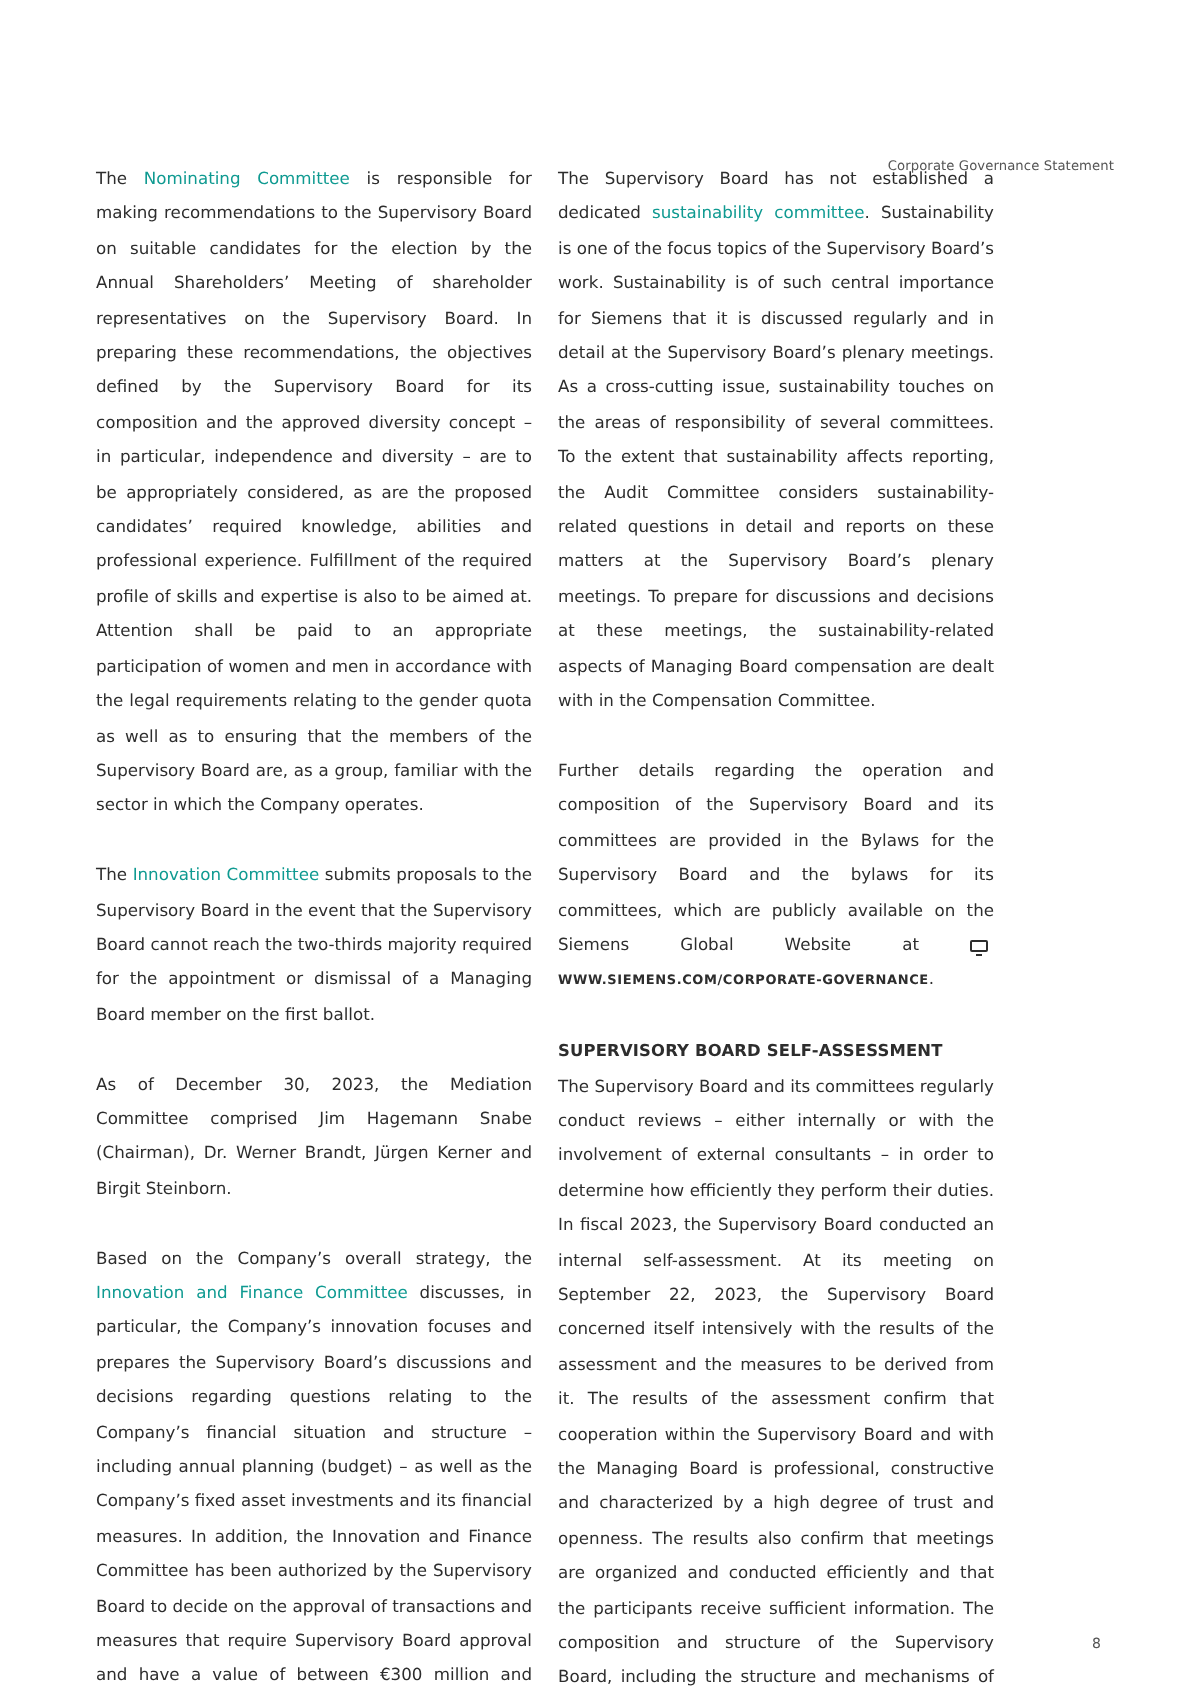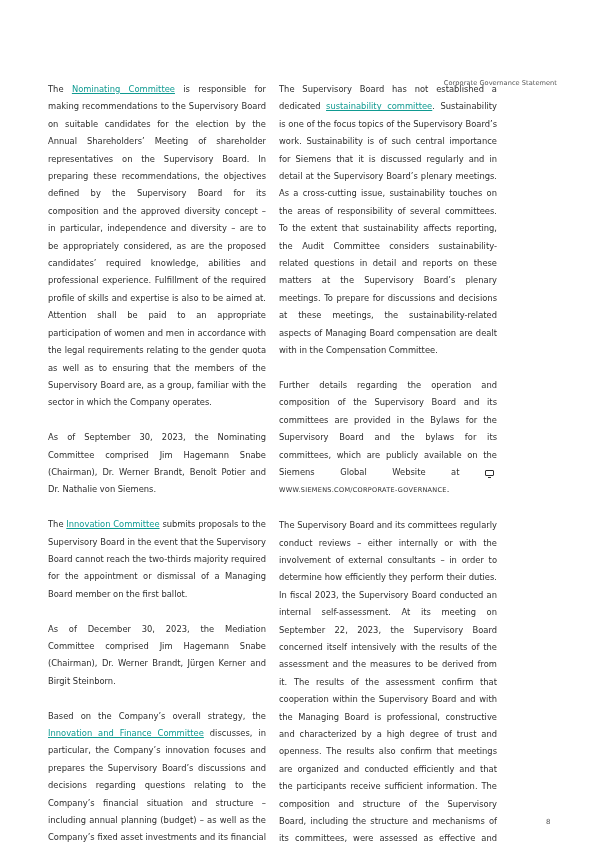--- a/index.html
+++ b/index.html
@@ -3,40 +3,40 @@
   <meta charset="utf-8">
   <style>
     html, body { margin: 0; padding: 0; background: #ffffff; }
     body { width: 600px; height: 848px; position: relative; overflow: hidden;
       font-family: "DejaVu Sans", sans-serif; color: #2d2d2d; }
     .header { position: absolute; top: 37px; right: 43px; font-size: 6.6px; color: #555; letter-spacing: 0.05px; margin-top: 42px; }
     .col { position: absolute; top: 81px; width: 218px; font-size: 8.35px; line-height: 17.4px; }
     .col-left { left: 48px; }
     .col-right { left: 279px; }
     .col p { margin: 0 0 17.4px 0; text-align: justify; hyphens: auto; }
-    .link { color: #0f9a91; text-decoration: underline; }
+    .link { color: #0f9a91; }
     .heading { font-weight: bold; font-size: 8.2px; margin: 0; letter-spacing: 0.1px; }
-    .url { font-weight: normal; font-size: 6.5px; letter-spacing: 0.3px; text-transform: uppercase; color: #2d2d2d; }
+    .url { font-weight: bold; font-size: 6.5px; letter-spacing: 0.3px; text-transform: uppercase; color: #2d2d2d; }
     .screen-icon { display: inline-block; width: 9px; height: 6px; border: 1.2px solid #2d2d2d; border-radius: 1px; vertical-align: -1px; margin-right: 3px; position: relative; box-sizing: border-box; }
     .screen-icon::after { content: ""; position: absolute; left: 2px; right: 2px; bottom: -3px; height: 1.2px; background: #2d2d2d; }
     .pagenum { position: absolute; top: 818px; left: 546px; font-size: 7px; color: #555; }
   </style>
 </head>
 <body>
 
 <div class="header">Corporate Governance Statement</div>
 
 <div class="col col-left">
   <p><span>The </span><span class="link">Nominating Committee</span><span> is responsible for making recommendations to the Supervisory Board on suitable candidates for the election by the Annual Shareholders’ Meeting of shareholder representatives on the Supervisory Board. In preparing these recommendations, the objectives defined by the Supervisory Board for its composition and the approved diversity concept – in particular, independence and diversity – are to be appropriately considered, as are the proposed candidates’ required knowledge, abilities and professional experience. Fulfillment of the required profile of skills and expertise is also to be aimed at. Attention shall be paid to an appropriate participation of women and men in accordance with the legal requirements relating to the gender quota as well as to ensuring that the members of the Supervisory Board are, as a group, familiar with the sector in which the Company operates.</span></p>
-  <p>As of September 30, 2023, the Nominating Committee comprised Jim Hagemann Snabe (Chairman), Dr. Werner Brandt, Benoît Potier and Dr. Nathalie von Siemens.</p>
   <p><span>The </span><span class="link">Innovation Committee</span><span> submits proposals to the Supervisory Board in the event that the Supervisory Board cannot reach the two-thirds majority required for the appointment or dismissal of a Managing Board member on the first ballot.</span></p>
   <p>As of December 30, 2023, the Mediation Committee comprised Jim Hagemann Snabe (Chairman), Dr. Werner Brandt, Jürgen Kerner and Birgit Steinborn.</p>
   <p><span>Based on the Company’s overall strategy, the </span><span class="link">Innovation and Finance Committee</span><span> discusses, in particular, the Company’s innovation focuses and prepares the Supervisory Board’s discussions and decisions regarding questions relating to the Company’s financial situation and structure – including annual planning (budget) – as well as the Company’s fixed asset investments and its financial measures. In addition, the Innovation and Finance Committee has been authorized by the Supervisory Board to decide on the approval of transactions and measures that require Supervisory Board approval and have a value of between €300 million and €600 million.</span></p>
 
 </div>
 
 <div class="col col-right">
   <p><span>The Supervisory Board has not established a dedicated </span><span class="link">sustainability committee</span><span>. Sustainability is one of the focus topics of the Supervisory Board’s work. Sustainability is of such central importance for Siemens that it is discussed regularly and in detail at the Supervisory Board’s plenary meetings. As a cross-cutting issue, sustainability touches on the areas of responsibility of several committees. To the extent that sustainability affects reporting, the Audit Committee considers sustainability-related questions in detail and reports on these matters at the Supervisory Board’s plenary meetings. To prepare for discussions and decisions at these meetings, the sustainability-related aspects of Managing Board compensation are dealt with in the Compensation Committee.</span></p>
   <p><span>Further details regarding the operation and composition of the Supervisory Board and its committees are provided in the Bylaws for the Supervisory Board and the bylaws for its committees, which are publicly available on the Siemens Global Website at </span><span class="screen-icon"></span><span class="url">www.siemens.com/corporate-governance</span><span>.</span></p>
+  <h3 class="heading">SUPERVISORY BOARD SELF-ASSESSMENT</h3>
   <p>The Supervisory Board and its committees regularly conduct reviews – either internally or with the involvement of external consultants – in order to determine how efficiently they perform their duties. In fiscal 2023, the Supervisory Board conducted an internal self-assessment. At its meeting on September 22, 2023, the Supervisory Board concerned itself intensively with the results of the assessment and the measures to be derived from it. The results of the assessment confirm that cooperation within the Supervisory Board and with the Managing Board is professional, constructive and characterized by a high degree of trust and openness. The results also confirm that meetings are organized and conducted efficiently and that the participants receive sufficient information. The composition and structure of the Supervisory Board, including the structure and mechanisms of its committees, were assessed as effective and efficient. The review did not reveal a need for any fundamental changes. Individual suggestions for improvement are also discussed and implemented during the year.</p>
 </div>
 
 <div class="pagenum">8</div>
 
 </body></html>

